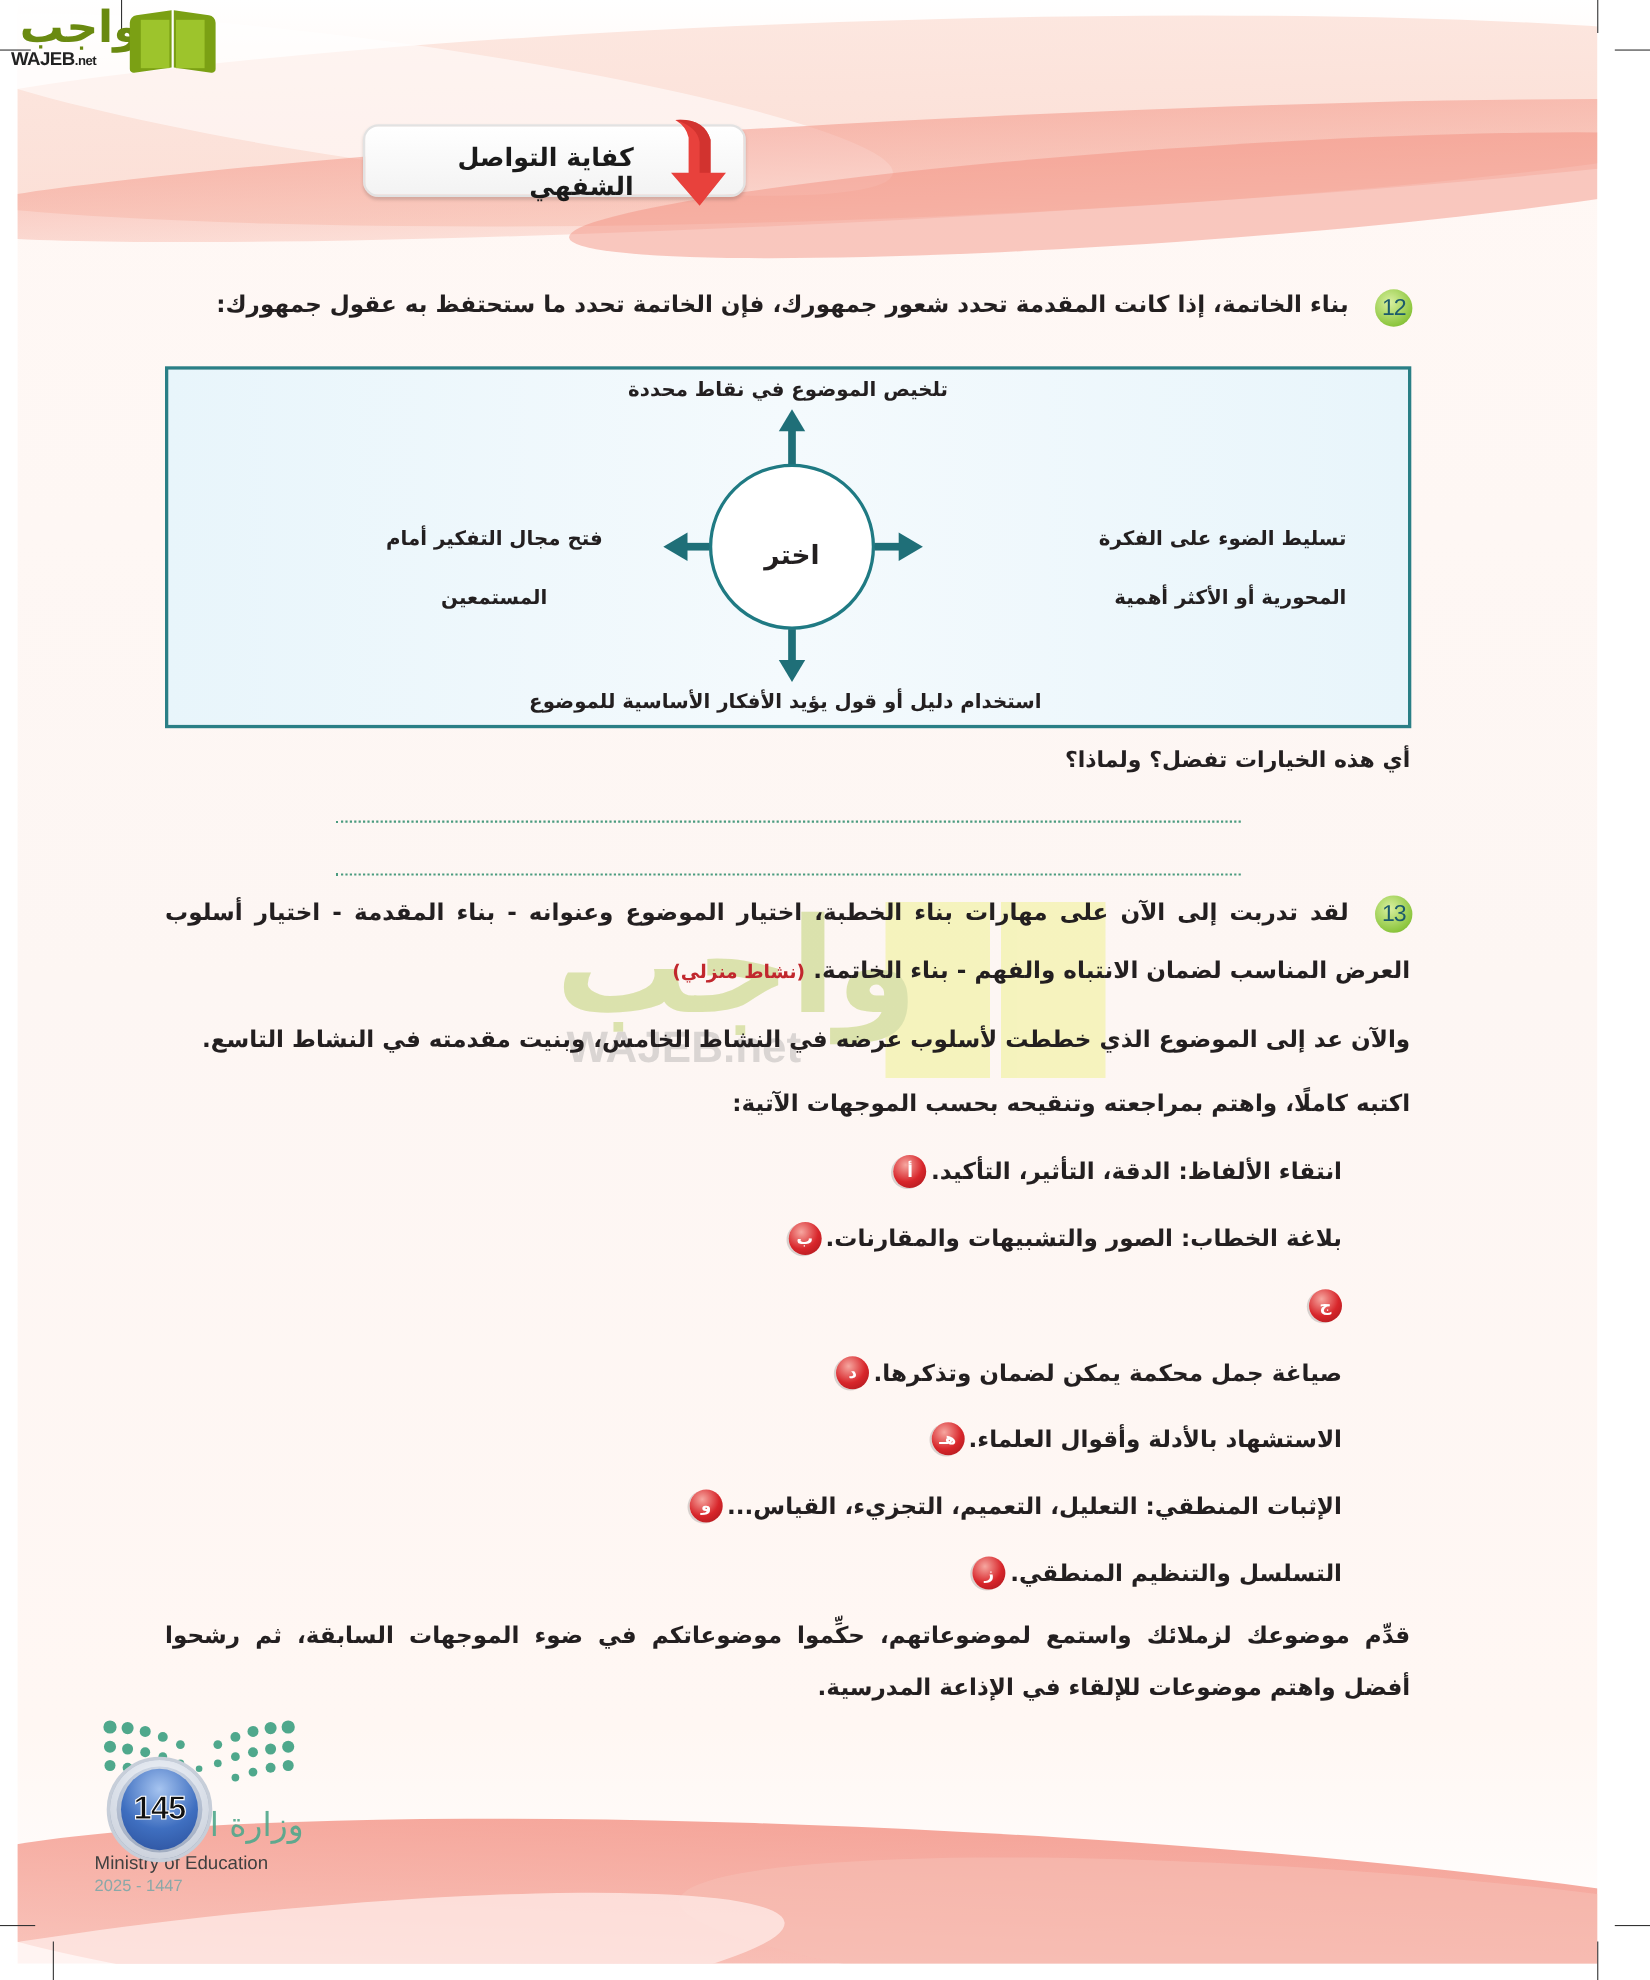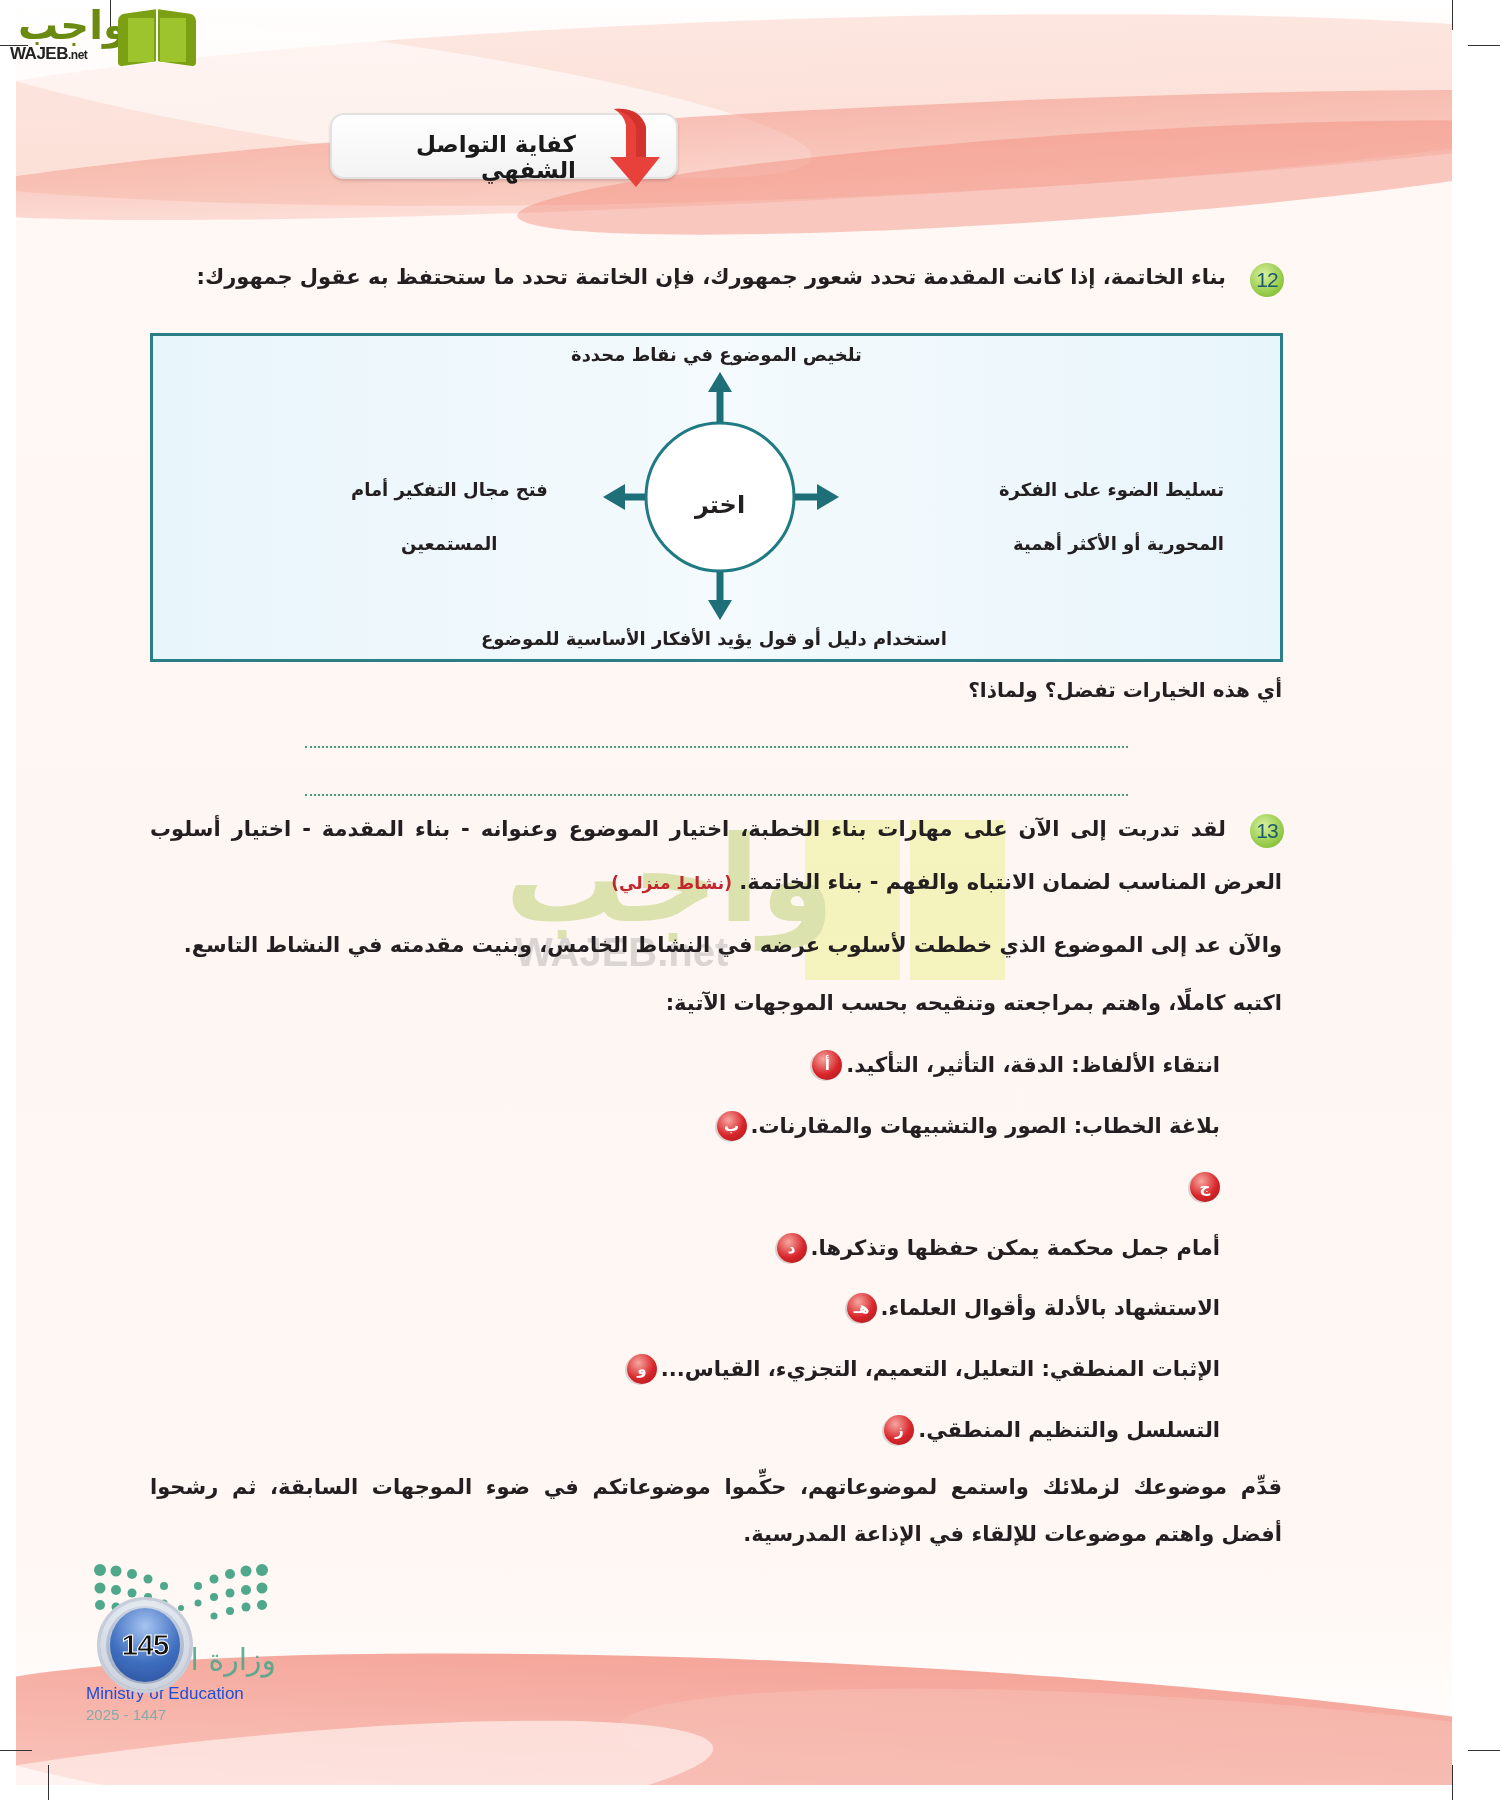--- a/index.html
+++ b/index.html
@@ -95,21 +95,21 @@
   .watermark { position: absolute; left: 505px; top: 820px; width: 500px; height: 160px; opacity: 0.35; pointer-events: none; }
   .watermark .wm-ar { position: absolute; left: 0; top: -10px; font-size: 120px; font-weight: bold; color: #9fbf2e; }
   .watermark .wm-en { position: absolute; left: 10px; top: 110px; font-size: 40px; font-weight: bold; color: #9a9a9a; font-family: "Liberation Sans", sans-serif; }
   .watermark .wm-book { position: absolute; left: 300px; top: 0; width: 200px; height: 160px; }
   .watermark .wm-book div { position: absolute; top: 0; width: 95px; height: 160px; background: #e7ef5c; }
 
   
   .ministry { position: absolute; left: 86px; top: 1560px; width: 190px; height: 170px; }
   .ministry svg { position: absolute; left: 0; top: 0; }
   .ministry .m-ar { position: absolute; right: 0; top: 82px; font-size: 30px; color: #4fa88c; direction: rtl; opacity: 0.9; }
-  .ministry .m-en { position: absolute; left: 0; top: 124px; font-size: 17px; color: #1d4ed8; font-family: "Liberation Sans", sans-serif; }
+  .ministry .m-en { position: absolute; left: 0; top: 124px; font-size: 17px; color: #404040; font-family: "Liberation Sans", sans-serif; }
   .ministry .m-yr { position: absolute; left: 0; top: 146px; font-size: 15px; color: #8aa8a8; font-family: "Liberation Sans", sans-serif; }
   .page-num {
     position: absolute; left: 97px; top: 1597px; width: 96px; height: 96px; border-radius: 50%;
     background: radial-gradient(circle at 50% 30%, #e6ecf5, #b9c4d6 45%, #8b97ad 100%);
     border: 3px solid #c7ced9;
     box-shadow: inset 0 0 0 6px rgba(255,255,255,0.5);
   }
   .page-num .inner {
     position: absolute; left: 10px; top: 8px; width: 70px; height: 74px; border-radius: 50%;
     background: radial-gradient(circle at 50% 25%, #a6c4f0, #3f6fc0 55%, #2b4f9a);
@@ -218,21 +218,21 @@
 </div>
 <div class="item" style="top:1111px;">
   <span class="bullet">ب</span>
   <span class="text">بلاغة الخطاب: الصور والتشبيهات والمقارنات.</span>
 </div>
 <div class="item" style="top:1172px;">
   <span class="bullet">ج</span>
 </div>
 <div class="item" style="top:1233px;">
   <span class="bullet">د</span>
-  <span class="text">أمام جمل محكمة يمكن حفظها وتذكرها.</span>
+  <span class="text">صياغة جمل محكمة يمكن لضمان وتذكرها.</span>
 </div>
 <div class="item" style="top:1293px;">
   <span class="bullet">هـ</span>
   <span class="text">الاستشهاد بالأدلة وأقوال العلماء.</span>
 </div>
 <div class="item" style="top:1354px;">
   <span class="bullet">و</span>
   <span class="text">الإثبات المنطقي: التعليل، التعميم، التجزيء، القياس...</span>
 </div>
 <div class="item" style="top:1415px;">

